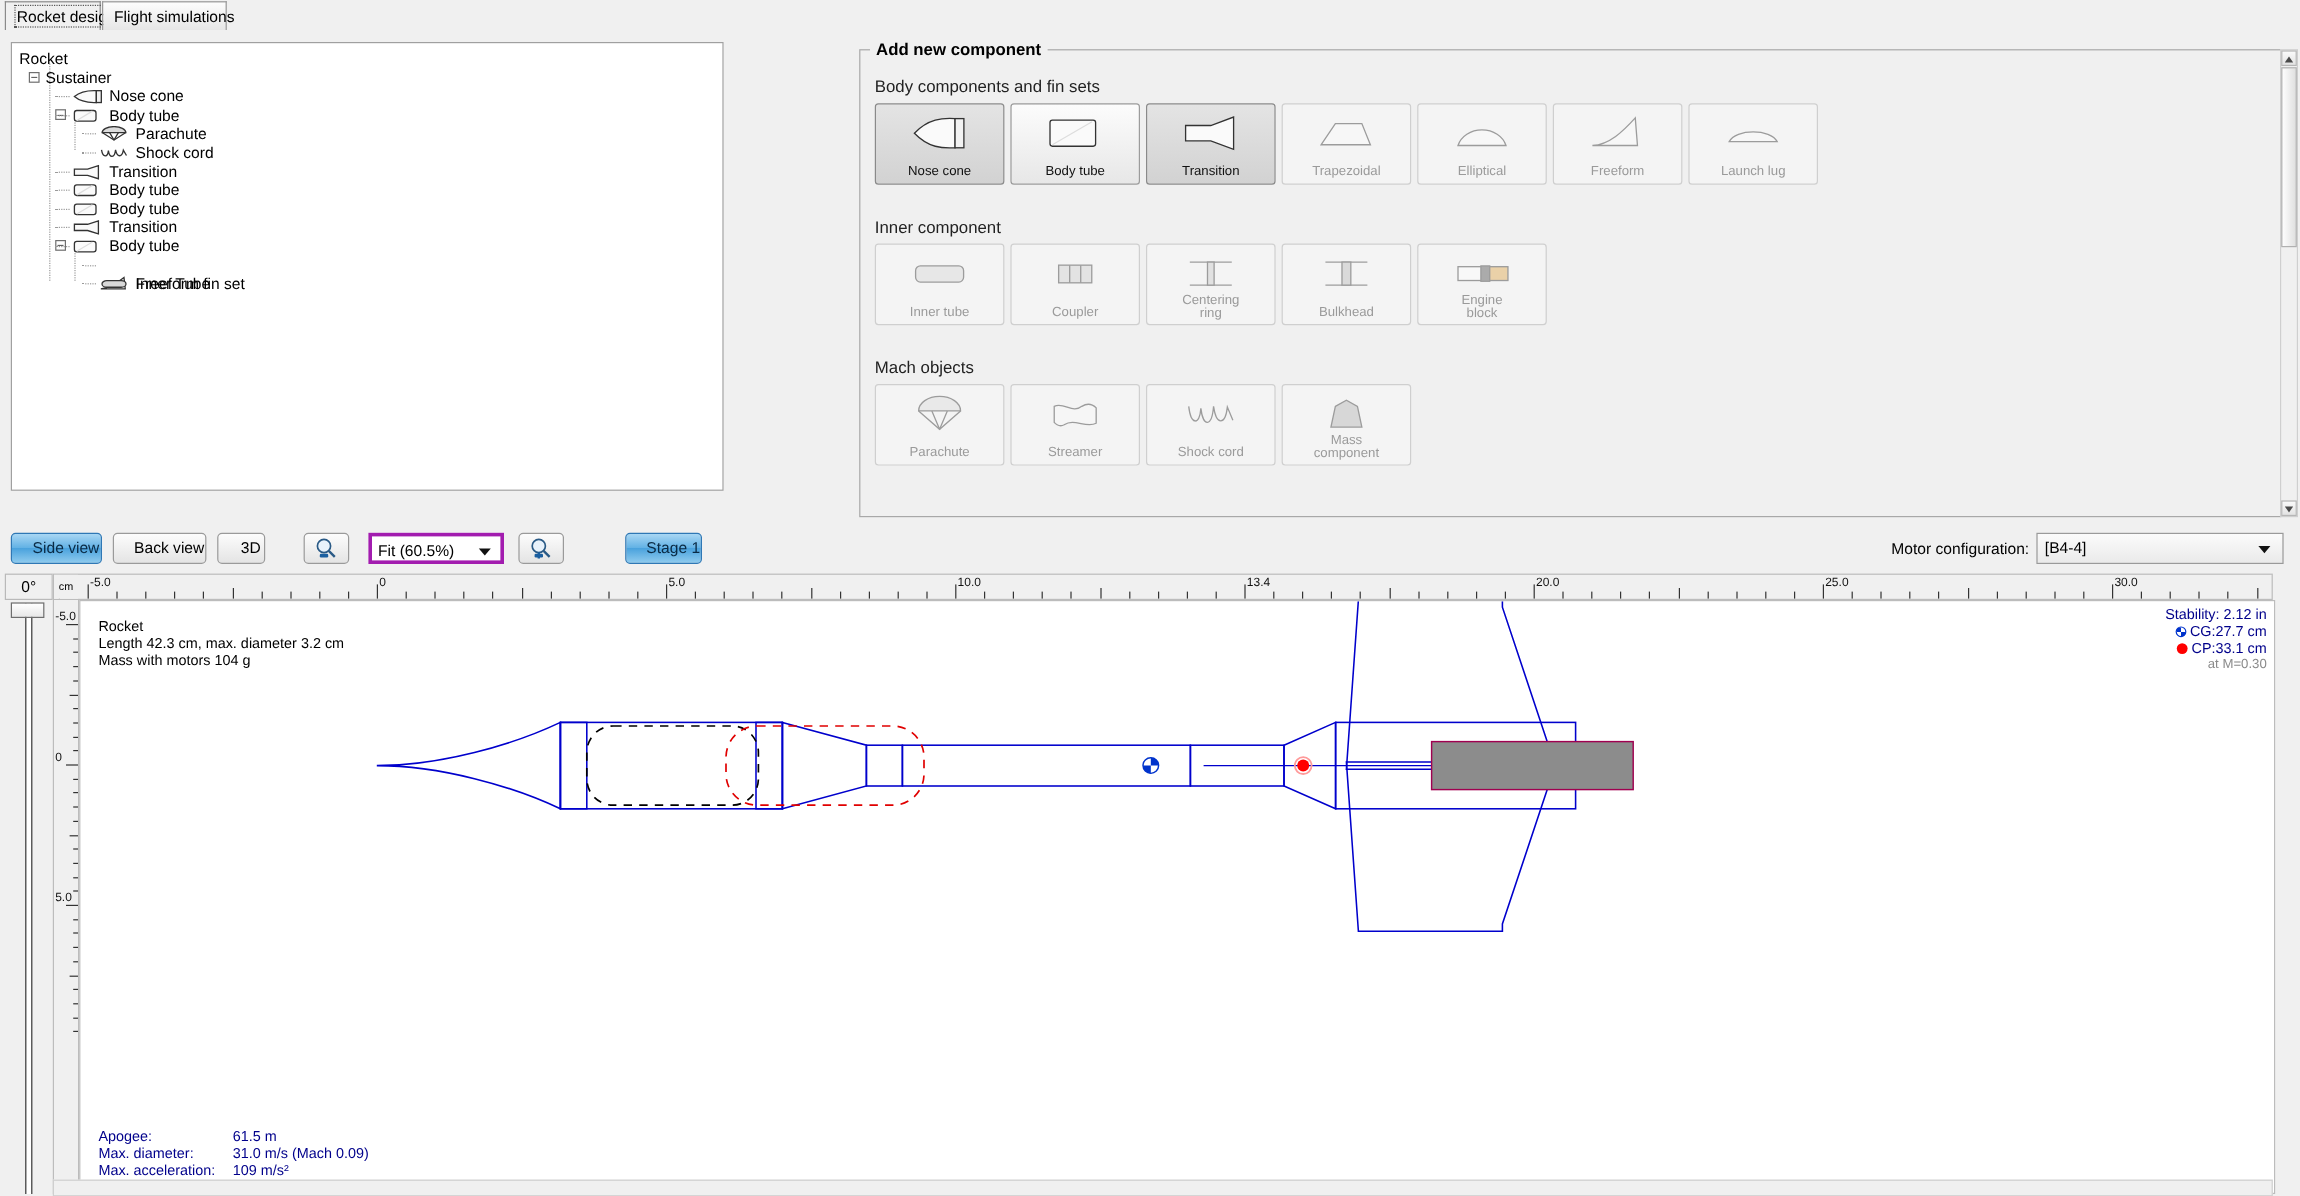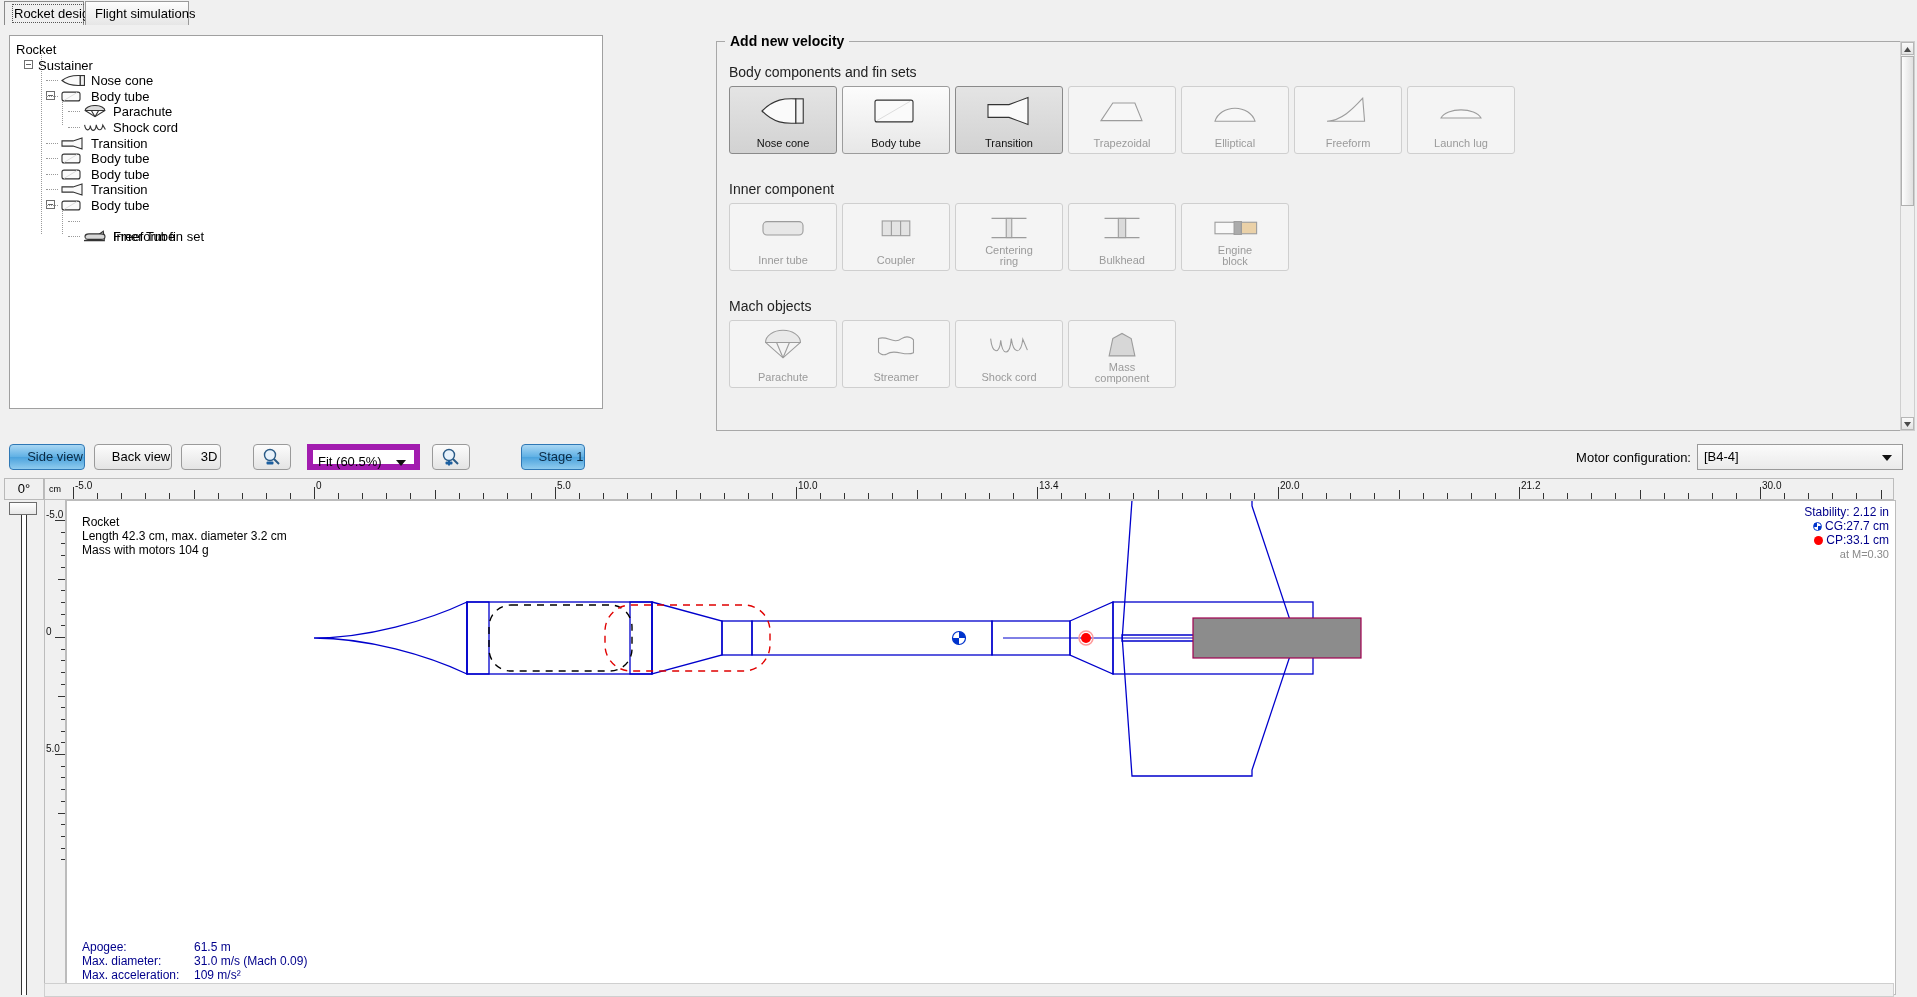--- a/index.html
+++ b/index.html
@@ -78,21 +78,21 @@
     font-size:13px;line-height:24px;text-align:center;color:#000;padding-left:16px;
   }
   .tbtn.blue{
     border-color:#2f78b5;color:#0a2a44;
     background:linear-gradient(to bottom,#a9d7f4,#5fb0e4 50%,#4aa2dd 50%,#8fcbee);
   }
   .zb{position:absolute;top:4px;width:38px;height:26px;box-sizing:border-box;border:1px solid #9a9a9a;border-radius:4px;
       background:linear-gradient(to bottom,#fcfcfc,#e4e4e4);}
   #zoomsel{
     position:absolute;top:4px;left:307px;width:113px;height:26px;box-sizing:border-box;
-    border:6px solid #a21caf;background:#fff;font-size:13px;line-height:24px;padding-left:5px;
+    border:3px solid #a21caf;background:#fff;font-size:13px;line-height:24px;padding-left:5px;
   }
   #zoomsel .arr{position:absolute;right:8px;top:10px;width:0;height:0;border-left:5px solid transparent;border-right:5px solid transparent;border-top:6px solid #111;}
   #motorlbl{position:absolute;top:10px;right:226px;font-size:13px;}
   #motorsel{
     position:absolute;top:4px;right:14px;width:206px;height:26px;box-sizing:border-box;
     border:1px solid #9a9a9a;background:linear-gradient(to bottom,#fbfbfb,#eaeaea);
     font-size:13px;line-height:24px;padding-left:6px;
   }
   #motorsel .arr{position:absolute;right:10px;top:10px;width:0;height:0;border-left:5px solid transparent;border-right:5px solid transparent;border-top:6px solid #111;}
   
@@ -188,21 +188,21 @@
             <path d="M2 10.66 C9.1 10.4 15.6 5.8500000000000005 21.32 1.3 L22.36 10.66 Z" fill="#fbfbfb" stroke="#333" stroke-width="1.1"></path>
           </svg></span><span class="tlabel">Freeform fin set</span></div>
       <div class="hline" style="left: 58px; top: 200.2px; width: 12px;"></div>
       <div class="trow" style="left: 72px; top: 192.2px;"><span class="ticon"><svg width="26" height="13" viewBox="0 0 26 13">
             <rect x="3" y="3.9" width="20" height="5.46" rx="4" fill="#d8d8d8" stroke="#333" stroke-width="1.1"></rect>
           </svg></span><span class="tlabel">Inner Tube</span></div>
     </div>
 
 
   <div id="palette">
-    <div id="paltitle">Add new velocity</div>
+    <div id="paltitle">Add new component</div>
     <div class="secttl" style="left:12px;top:22px;">Body components and fin sets</div>
     <div class="secttl" style="left:12px;top:139px;">Inner component</div>
     <div class="secttl" style="left:12px;top:256px;">Mach objects</div>
   <div class="cbtn en act" style="left: 12px; top: 44px;">
         <div class="ci">
           <svg width="46" height="32" viewBox="0 0 46 32">
             <path d="M2 16 C13.799999999999999 3.84 25.3 3.2 35.88 3.84 L35.88 28.16 C25.3 28.8 13.799999999999999 28.16 2 16 Z" fill="#fafafa" stroke="#333" stroke-width="1.1"></path>
             <rect x="35.88" y="3.84" width="7.36" height="24.32" fill="#f2f2f2" stroke="#333" stroke-width="1.1"></rect>
           </svg>
         </div>
@@ -454,21 +454,21 @@
       <div class="tick" style="left: 1257.1px; width: 1px; top: 14px; height: 6px;"></div>
       <div class="tick" style="left: 1281.2px; width: 1px; top: 14px; height: 6px;"></div>
       <div class="tick" style="left: 1305.3px; width: 1px; top: 14px; height: 6px;"></div>
       <div class="tick" style="left: 1329.4px; width: 1px; top: 14px; height: 6px;"></div>
       <div class="tick" style="left: 1353.5px; width: 1px; top: 11px; height: 9px;"></div>
       <div class="tick" style="left: 1377.6px; width: 1px; top: 14px; height: 6px;"></div>
       <div class="tick" style="left: 1401.7px; width: 1px; top: 14px; height: 6px;"></div>
       <div class="tick" style="left: 1425.8px; width: 1px; top: 14px; height: 6px;"></div>
       <div class="tick" style="left: 1449.9px; width: 1px; top: 14px; height: 6px;"></div>
       <div class="tick" style="left: 1474px; top: 8px; width: 1px; height: 12px;"></div>
-      <div class="tlabx" style="left: 1476px;">21.2</div>
+      <div class="tlabx" style="left: 1476px;">25.0</div>
       <div class="tick" style="left: 1498.1px; width: 1px; top: 14px; height: 6px;"></div>
       <div class="tick" style="left: 1522.2px; width: 1px; top: 14px; height: 6px;"></div>
       <div class="tick" style="left: 1546.3px; width: 1px; top: 14px; height: 6px;"></div>
       <div class="tick" style="left: 1570.4px; width: 1px; top: 14px; height: 6px;"></div>
       <div class="tick" style="left: 1594.5px; width: 1px; top: 11px; height: 9px;"></div>
       <div class="tick" style="left: 1618.6px; width: 1px; top: 14px; height: 6px;"></div>
       <div class="tick" style="left: 1642.7px; width: 1px; top: 14px; height: 6px;"></div>
       <div class="tick" style="left: 1666.8px; width: 1px; top: 14px; height: 6px;"></div>
       <div class="tick" style="left: 1690.9px; width: 1px; top: 14px; height: 6px;"></div>
       <div class="tick" style="left: 1715px; top: 8px; width: 1px; height: 12px;"></div>

